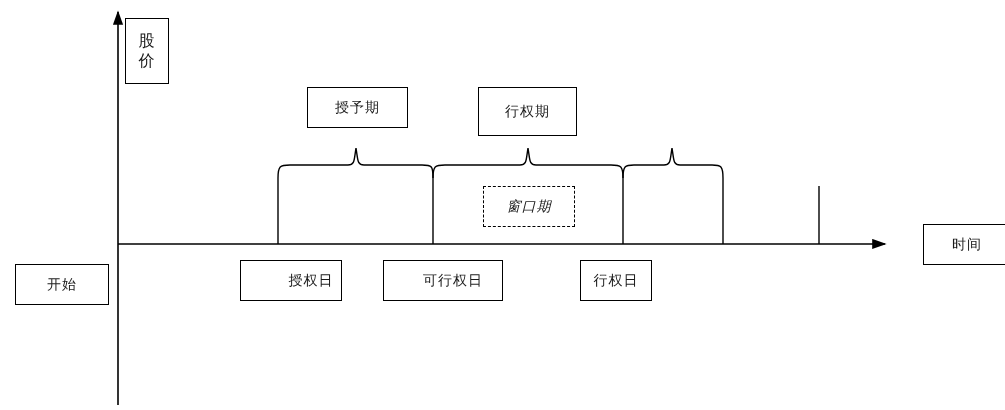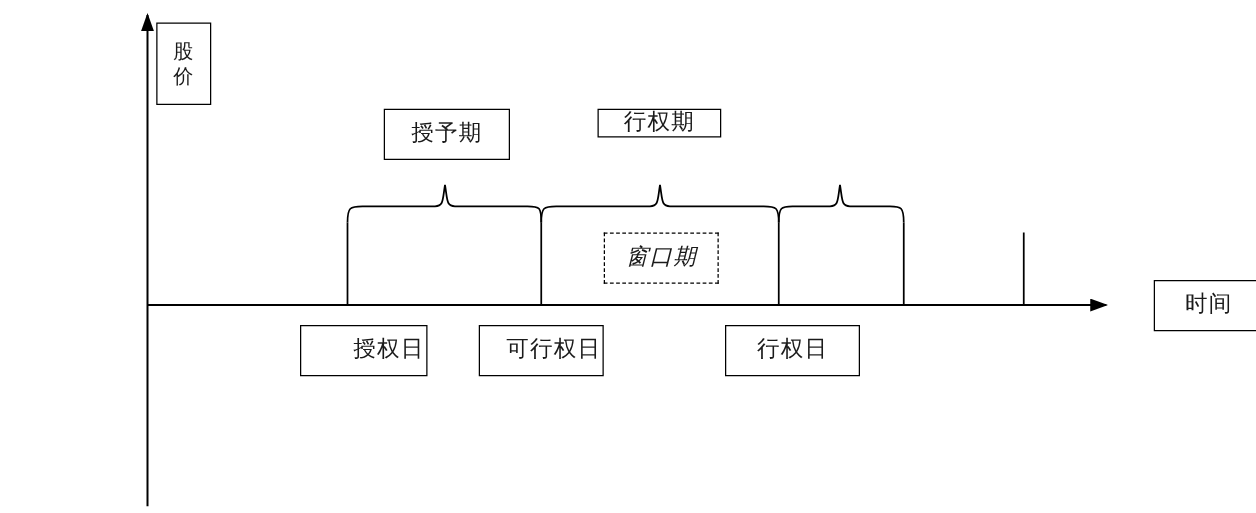--- a/index.html
+++ b/index.html
@@ -19,21 +19,21 @@
   }
   .label-box {
     position: absolute;
     box-sizing: border-box;
     border: 1px solid #000000;
     background: #ffffff;
     display: flex;
     align-items: center;
     justify-content: center;
     color: #1a1a1a;
-    font-size: 18px;
+    font-size: 14px;
     line-height: 1.25;
     letter-spacing: 1px;
     text-align: center;
     white-space: pre-line;
   }
   .label-box.dashed {
     border: 1px dashed #000000;
   }
   .axis-svg {
     position: absolute;
@@ -87,22 +87,23 @@
              L 712 165
              C 721 165, 723 166, 723 178" fill="none" stroke="#000000" stroke-width="1.4"></path>
   </svg>
 
   <div class="label-box" style="left:125px; top:18px; width:44px; height:66px; font-size:16px;">股
 价</div>
 
   <div class="label-box" style="left:898px; top:224px; width:88px; height:41px;margin-left:25px;">时间</div>
 
   <div class="label-box" style="left:307px; top:87px; width:101px; height:41px;">授予期</div>
-  <div class="label-box" style="left:478px; top:87px; width:99px; height:23px;">行权期</div>
+  <div class="label-box" style="left:478px; top:87px; width:99px; height:49px;">行权期</div>
 
   <div class="label-box dashed" style="left:483px; top:186px; width:92px; height:41px;font-style:italic;">窗口期</div>
 
+  <div class="label-box" style="left:15px; top:264px; width:94px; height:41px;">开始</div>
 
   <div class="label-box" style="left:240px; top:260px; width:102px; height:41px;padding-left:40px;">授权日</div>
-  <div class="label-box" style="left:383px; top:260px; width:100px; height:41px;padding-left:20px;">可行权日</div>
-  <div class="label-box" style="left:580px; top:260px; width:108px; height:41px;">行权日</div>
+  <div class="label-box" style="left:383px; top:260px; width:120px; height:41px;padding-left:20px;">可行权日</div>
+  <div class="label-box" style="left:580px; top:260px; width:72px; height:41px;">行权日</div>
 
 </div>
 
 </body></html>

